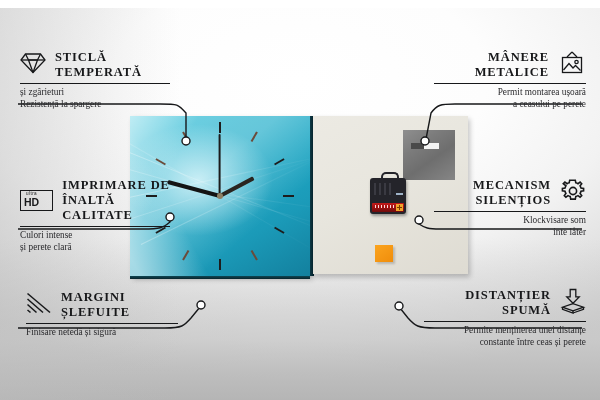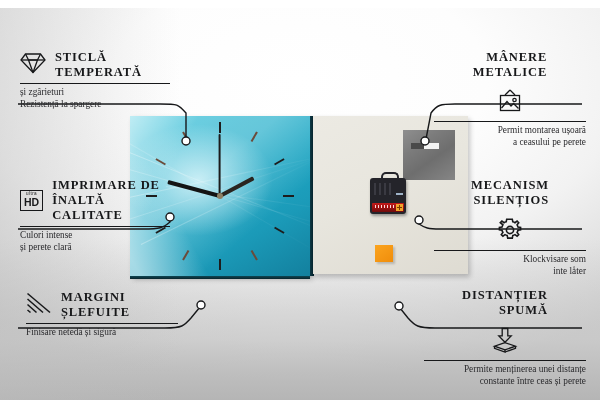--- a/index.html
+++ b/index.html
@@ -81,32 +81,32 @@
 
   
   .callout{position:absolute;z-index:6;}
   .ttl{font-weight:bold;letter-spacing:.9px;font-size:12.5px;color:#17181a;line-height:15px;text-transform:uppercase;}
   .sub{font-size:9.3px;color:#2a2a2d;line-height:11.5px;}
   .row{display:flex;align-items:center;gap:9px;}
   .ico{flex:0 0 auto;color:#17181a;display:block;}
   .rule{height:1px;background:#17181a;margin:3px 0 3px 0;}
   .l-left .ttl{text-align:left;}
   .l-left .sub{text-align:left;}
-  .l-right .row{justify-content:flex-end;flex-direction:column;}
+  .l-right .row{justify-content:flex-end;}
   .l-right .ttl{text-align:right;}
   .l-right .sub{text-align:right;}
 
   #c-glass{left:20px;top:42px;width:150px;}
   #c-print{left:20px;top:170px;width:150px;}
   #c-edges{left:26px;top:282px;width:152px;}
   #c-handles{right:14px;top:42px;width:152px;}
   #c-mech{right:14px;top:170px;width:152px;}
   #c-spacer{right:14px;top:280px;width:162px;}
 
-  .hdbox{border:1.4px solid #17181a;padding:1px 3px 2px 3px;line-height:1;text-align:center;}
+  .hdbox{border:1.4px solid #17181a;padding:1px 13px 2px 3px;line-height:1;text-align:center;}
   .hdbox .u{font-size:4.6px;letter-spacing:.4px;display:block;font-family:"Liberation Sans",sans-serif;}
   .hdbox .h{font-size:10.5px;font-weight:bold;display:block;font-family:"Liberation Sans",sans-serif;}
 
   #leaders{position:absolute;inset:0;z-index:5;pointer-events:none;}
 </style>
 </head>
 <body>
 
 <div id="stage">
 

